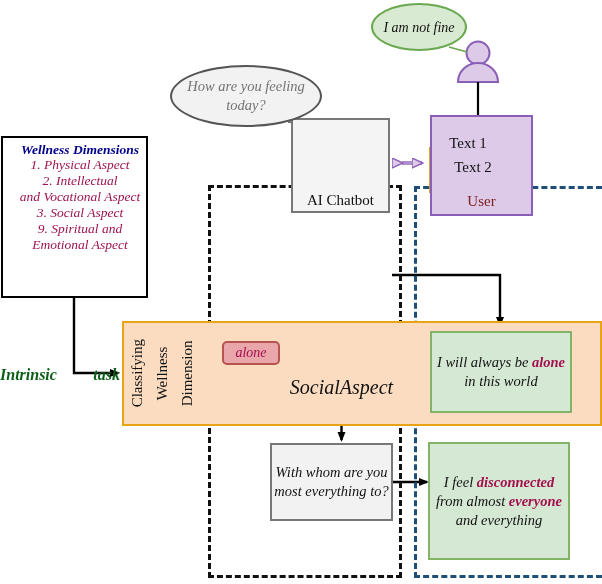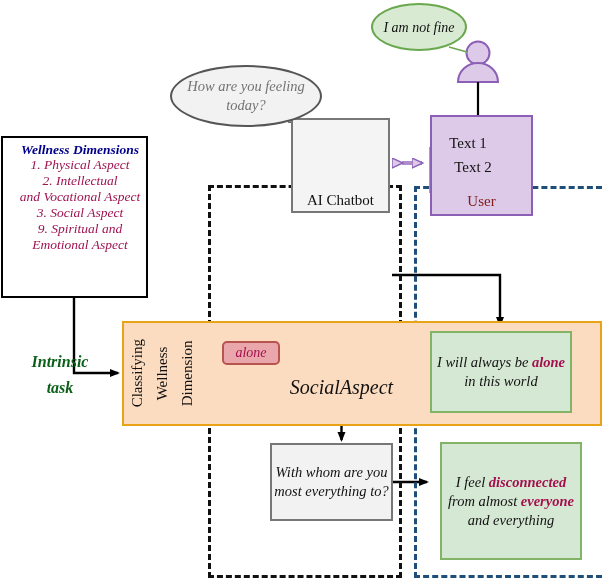--- a/index.html
+++ b/index.html
@@ -13,21 +13,21 @@
 
   
   #wellness-box{left:1px;top:136px;width:147px;height:162px;
       border:2px solid #000;background:#fff;display:block;padding:4px 3px 0 14px;}
   #wellness-title{color:#00008B;font-weight:bold;font-size:13.5px;line-height:15px;}
   .wellness-item{color:#9e1250;font-size:13.5px;line-height:16px;white-space:nowrap;}
 
   
   #intrinsic-label{left:0px;top:331px;width:120px;height:88px;
       color:#0b5f18;font-weight:bold;font-size:16px;line-height:26px;
-      flex-direction:column;justify-content:center;}
+      flex-direction:row;justify-content:space-between;}
 
   
   #orange-band{left:122px;top:321px;width:480px;height:105px;
       border:2px solid #e8a317;background:#fbdcc0;display:block;}
   #classify-label{position:absolute;left:124px;top:323px;width:76px;height:101px;
       display:flex;align-items:center;justify-content:center;}
   #classify-label span{writing-mode:vertical-rl;transform:rotate(180deg);
       font-size:15px;line-height:25px;color:#111;text-align:center;white-space:pre;}
 
   
@@ -62,21 +62,21 @@
   
   .qbox{border:2px solid #777;background:#f2f2f2;font-size:14.5px;
         line-height:19px;color:#111;}
   #q-mind{left:269px;top:242px;width:123px;height:65px;}
   #q-connected{left:270px;top:443px;width:123px;height:78px;}
 
   
   .rbox{border:2px solid #82b366;background:#d5e8d4;font-size:14.5px;
         line-height:19px;color:#111;}
   #r-alone{left:430px;top:331px;width:142px;height:82px;}
-  #r-disconnected{left:440px;top:442px;width:142px;height:118px;}
+  #r-disconnected{left:428px;top:442px;width:142px;height:118px;}
   .hl{color:#a50f4e;font-weight:bold;}
 
   
   #tag-alone{left:222px;top:341px;width:58px;height:24px;
       border:2px solid #b85450;background:#e9a7ab;border-radius:5px;
       color:#a50f4e;font-size:14px;}
 
   
   #diamond-social{left:293px;top:352px;width:97px;height:69px;}
   #diamond-social .dtext{position:absolute;left:0;top:0;width:97px;height:69px;

